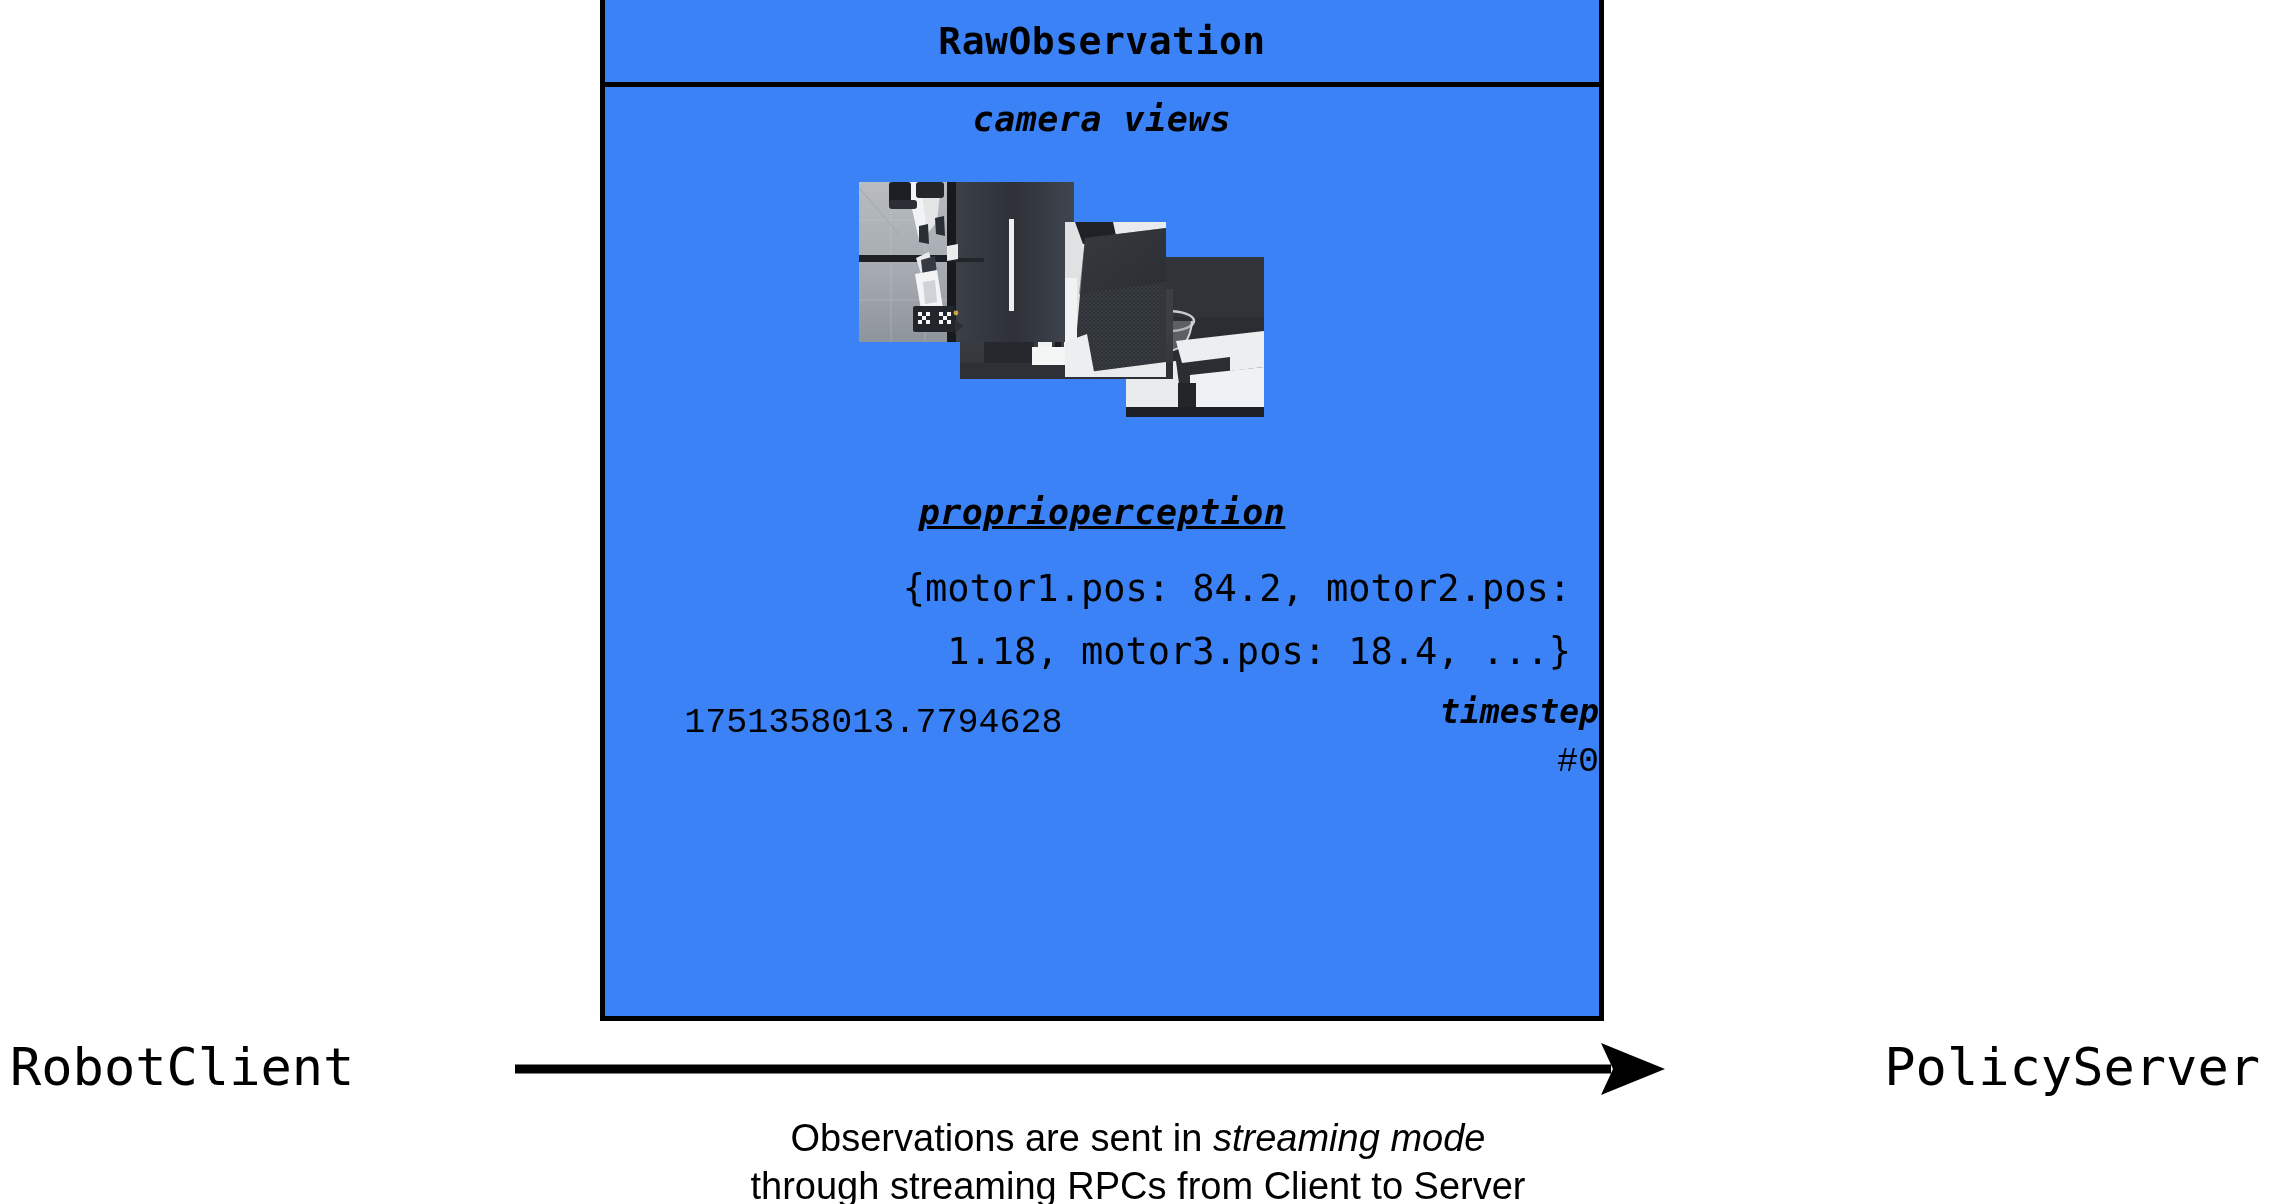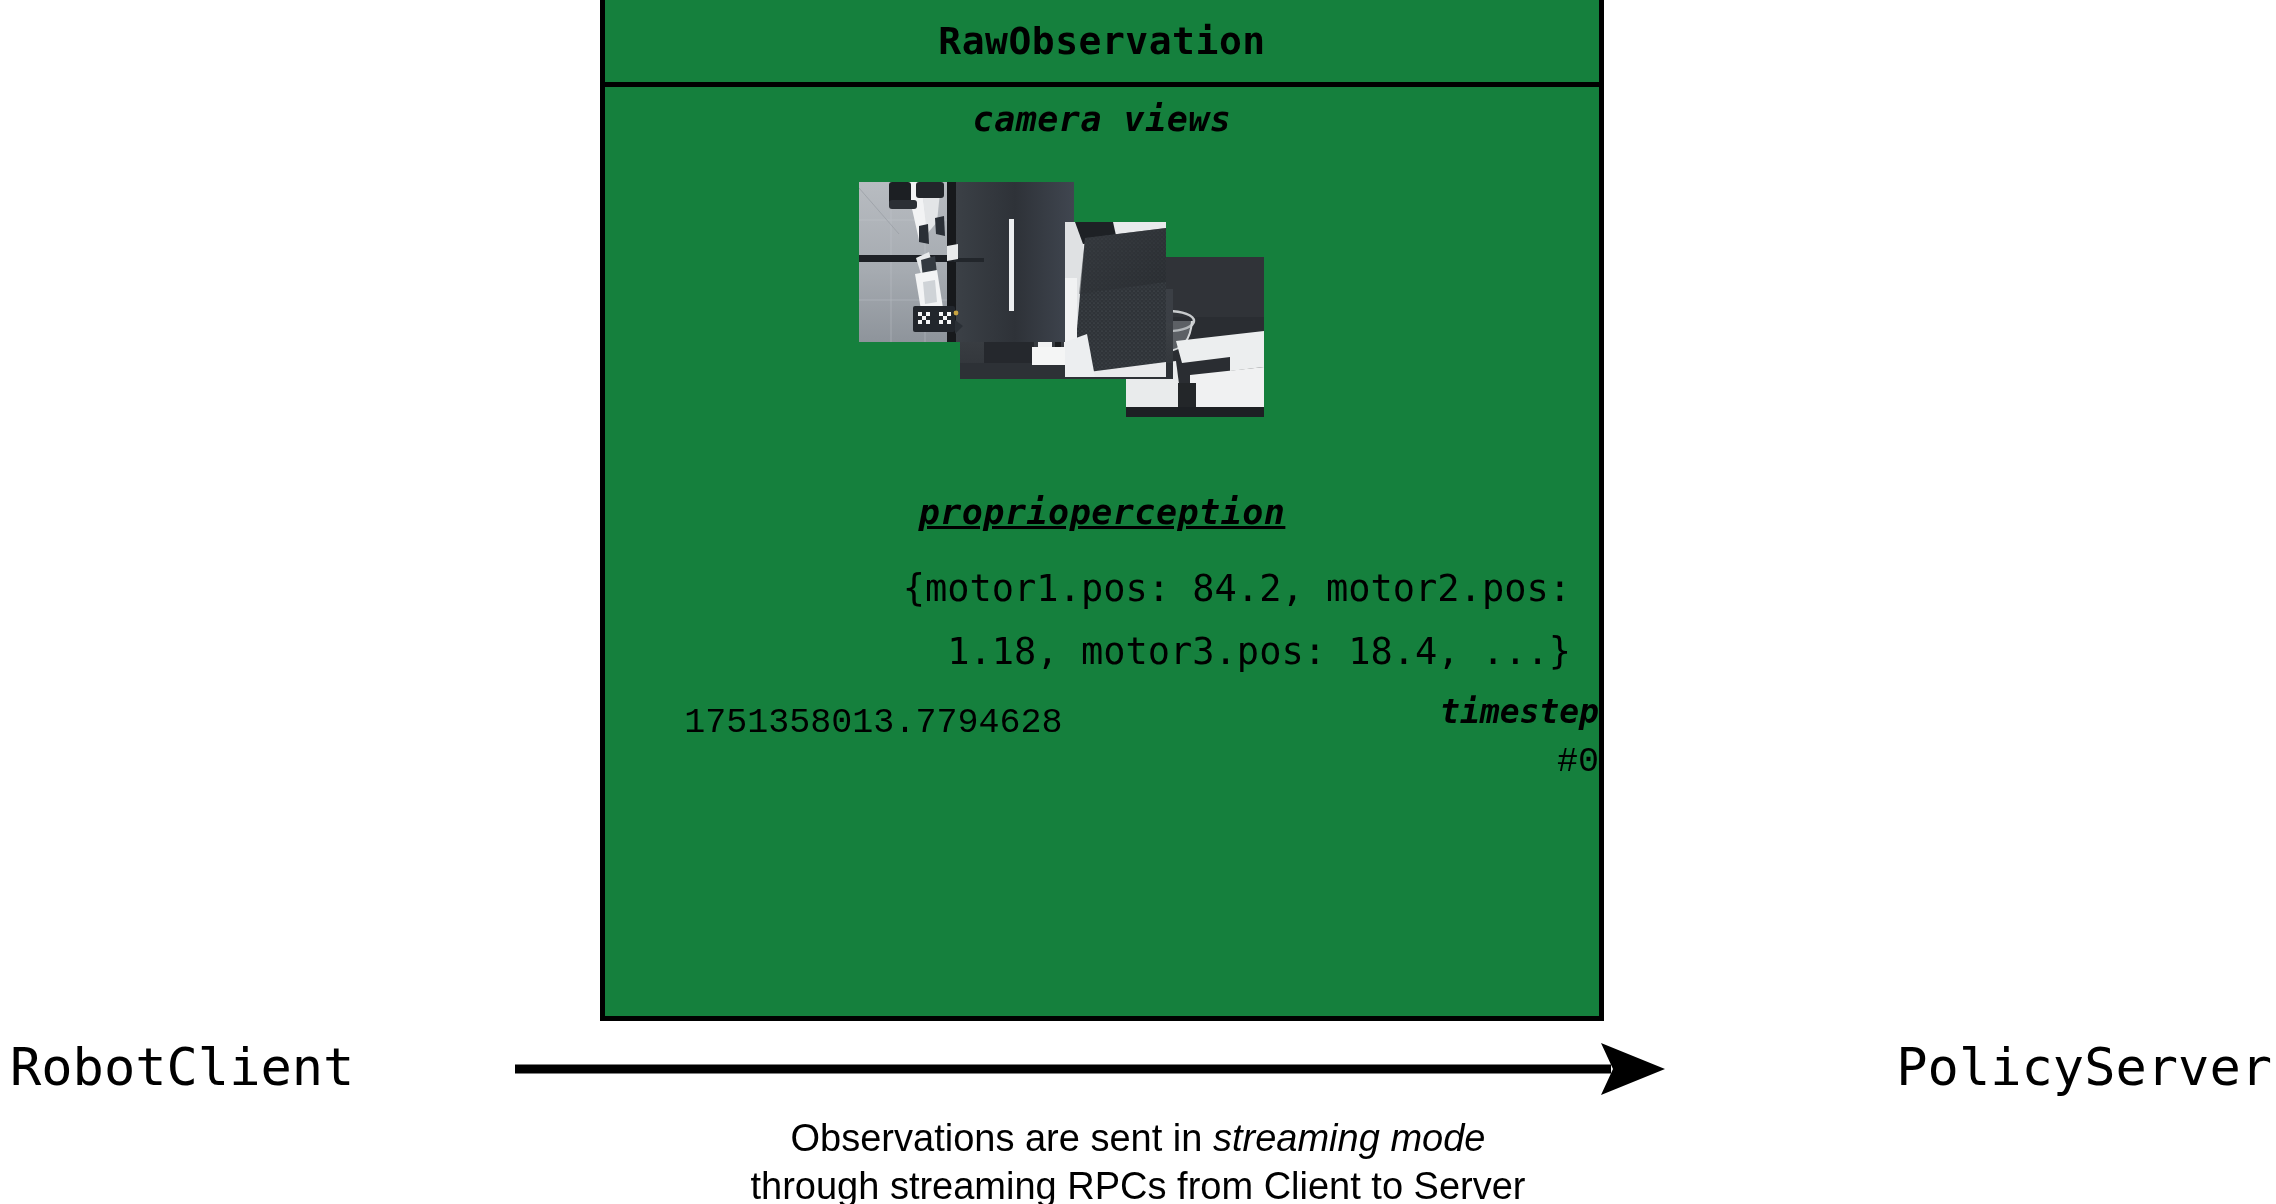--- a/index.html
+++ b/index.html
@@ -19,21 +19,21 @@
   
   #obs-card {
     position: absolute;
     left: 600px;
     top: 0px;
     width: 1004px;
     height: 1021px;
     border: 5px solid #000;
     border-top: 0;
     box-sizing: border-box;
-    background: #15803d;
+    background: #3b82f6;
   }
   #obs-card-header {
     height: 87px;
     border-bottom: 5px solid #000;
     display: flex;
     align-items: center;
     justify-content: center;
     box-sizing: border-box;
   }
   #obs-card-title {
@@ -163,21 +163,21 @@
   }
   .endpoint {
     position: absolute;
     top: 0;
     font-family: "DejaVu Sans Mono", monospace;
     font-size: 52px;
     line-height: 86px;
     white-space: nowrap;
   }
   #endpoint-client { left: 10px; text-align: right; }
-  #endpoint-server { right: 4px; }
+  #endpoint-server { right: 16px; }
 
   #arrow {
     position: absolute;
     left: 515px;
     top: 17px;
     width: 1150px;
     height: 56px;
   }
 
   

